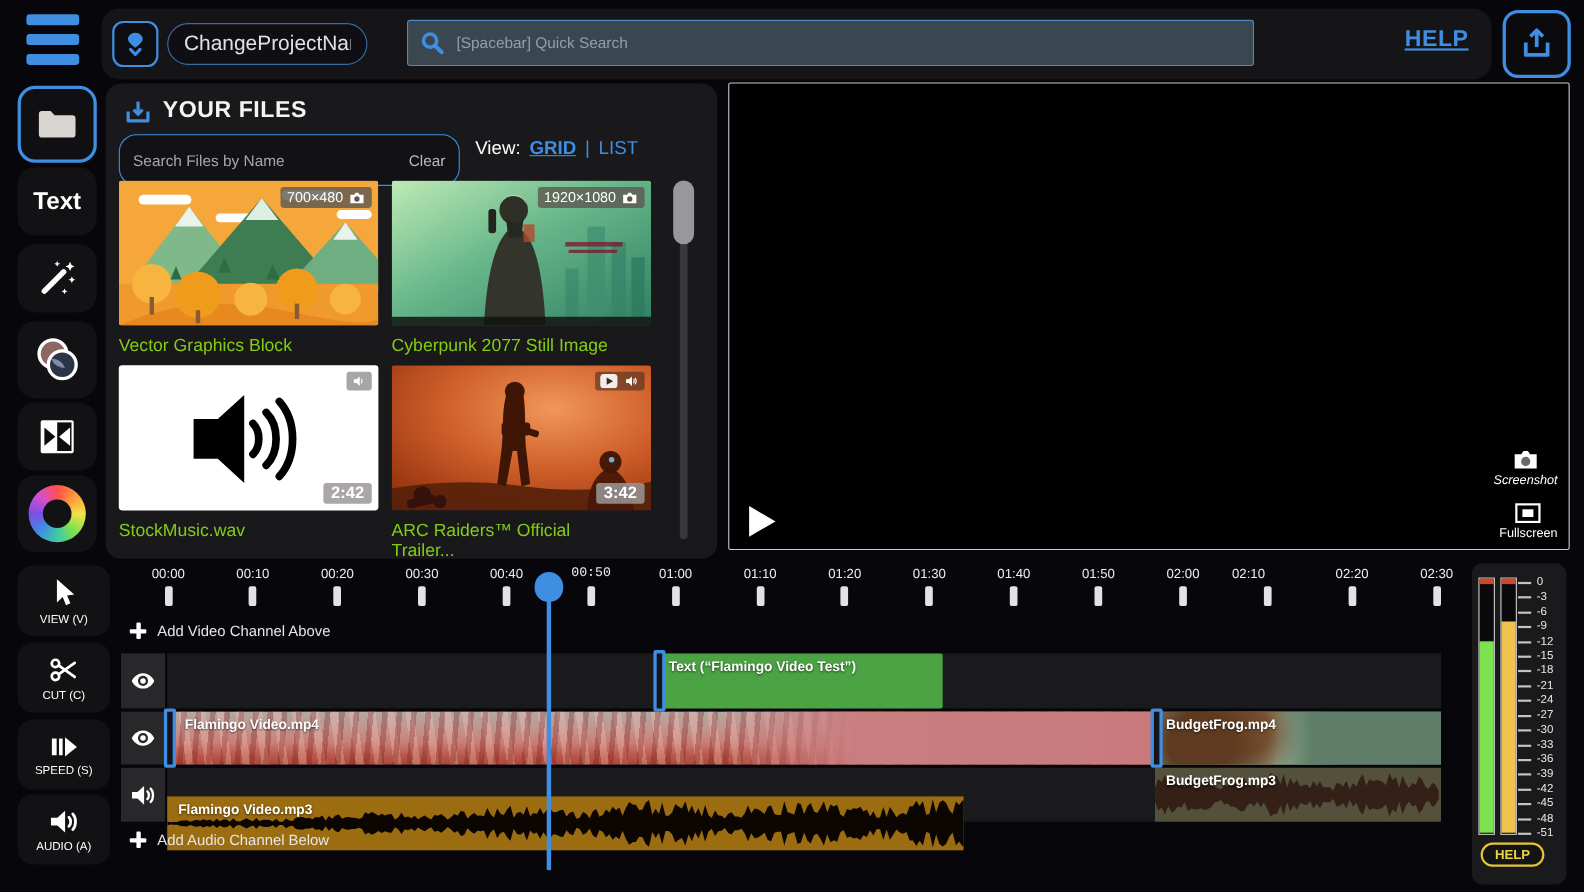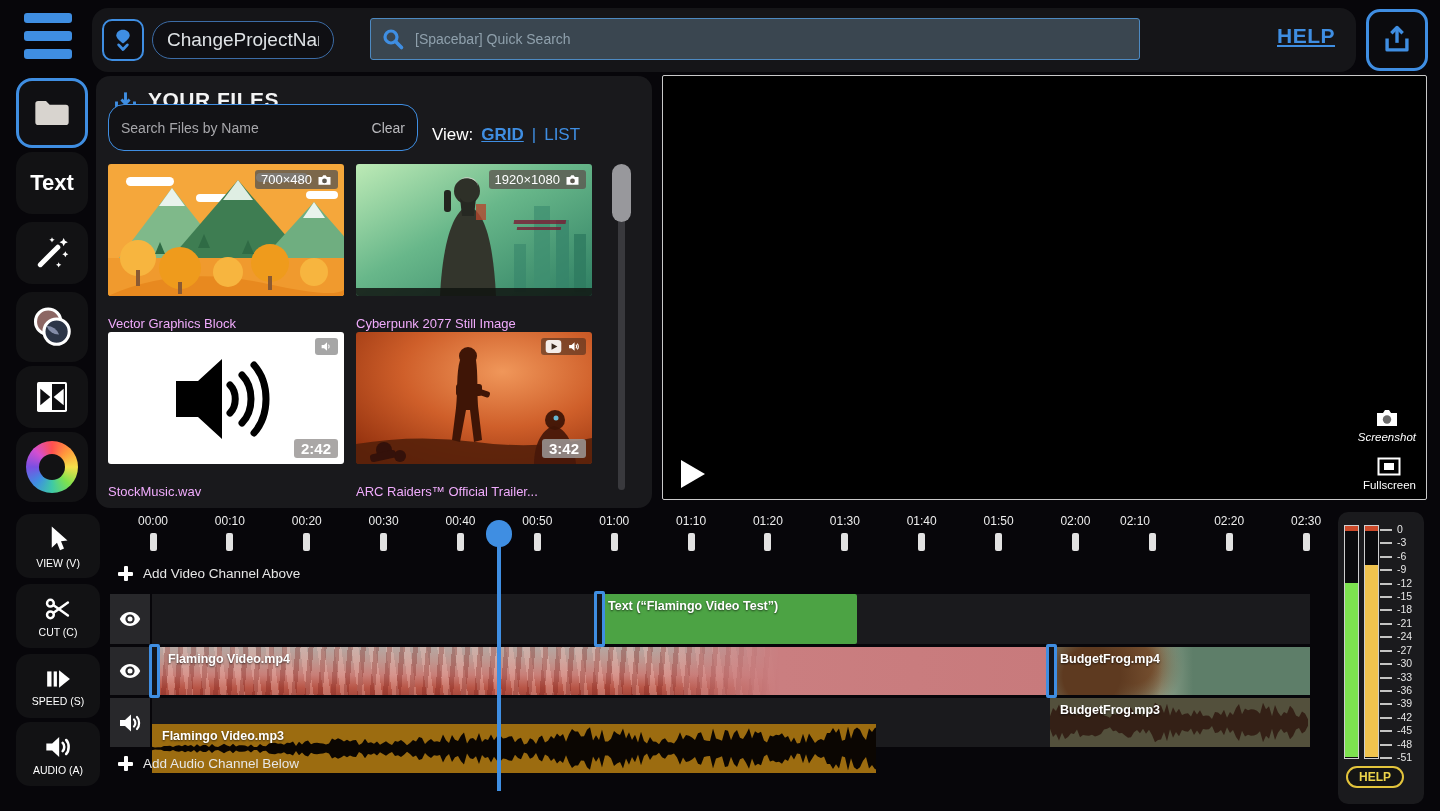--- a/index.html
+++ b/index.html
@@ -29,32 +29,32 @@
   #sb-transition { top:366px; height:62px; }
   #sb-wheel { top:432px; height:70px; }
   #color-wheel { width:52px; height:52px; border-radius:50%;
     background:conic-gradient(#ff5050,#ff9a3c,#f5e04a,#7ee24e,#3ec9a7,#3f8ee2,#7a4fe2,#d44fd0,#ff5050); position:relative; }
   #color-wheel::after { content:""; position:absolute; left:13px; top:13px; width:26px; height:26px; border-radius:50%; background:#121214; }
 
   
   #files-panel { left:96px; top:76px; width:556px; height:432px; background:#19191c; border-radius:14px; }
   #files-title { left:52px; top:12px; font-size:21px; font-weight:bold; color:#f4f4f4; letter-spacing:.5px; position:absolute; }
   #files-dl-icon { left:16px; top:13px; position:absolute; }
-  #files-search { left:12px; top:28px; width:310px; height:47px; border:1.5px solid #3f8ee2; border-radius:16px; background:#121215; display:flex; align-items:center; padding:0 12px; position:absolute;gap:20px; }
+  #files-search { left:12px; top:46px; width:310px; height:47px; border:1.5px solid #3f8ee2; border-radius:16px; background:#121215; display:flex; align-items:center; padding:0 12px; position:absolute;gap:20px; }
   #files-search input { flex:1; background:transparent; border:none; outline:none; font-size:14px; color:#cfcfd2; }
   #files-search input::placeholder { color:#a7a7ab; }
   #files-clear { font-size:14px; color:#b9b9bd; cursor:pointer; }
   #view-row { left:336px; top:49px; position:absolute; display:flex; align-items:center; gap:8px; font-size:17px; }
   #view-label { color:#fff; }
   #view-grid { color:#3f8ee2; font-weight:bold; text-decoration:underline; cursor:pointer; }
   #view-div { color:#3f8ee2; }
   #view-list { color:#3f8ee2; cursor:pointer; }
   .card { position:absolute; width:205px; cursor:pointer; }
   .thumb { width:236px; height:132px; border-radius:3px; position:relative; overflow:hidden; }
-  .fname { margin-top:20px; font-size:13px; color:#f0abfc; }
+  .fname { margin-top:10px; font-size:16px; color:#84cc16; }
   .badge { position:absolute; top:6px; right:6px; background:rgba(92,88,80,.8); border-radius:3px; color:#fff; font-size:13px; padding:2px 6px; display:flex; align-items:center; gap:5px; }
   .badge-ic { position:absolute; top:6px; right:6px; background:rgba(150,150,150,.85); border-radius:3px; padding:2px 4px; display:flex; gap:4px; align-items:center; }
   .badge-ic.two { background:rgba(60,40,30,.55); }
   .dur { position:absolute; bottom:6px; right:6px; background:rgba(155,152,150,.85); border-radius:3px; color:#fff; font-size:15px; font-weight:bold; padding:1px 7px; }
   #c1 { left:12px; top:88px; } #c2 { left:260px; top:88px; }
   #c3 { left:12px; top:256px; } #c4 { left:260px; top:256px; }
   #thumb-audio { background:#fff; display:flex; align-items:center; justify-content:center; }
   #files-groove { left:522px; top:90px; width:7px; height:324px; background:#39393d; border-radius:4px; position:absolute; }
   #files-thumbbar { left:516px; top:88px; width:19px; height:58px; background:#98989c; border-radius:10px; position:absolute; cursor:pointer; }
 
@@ -407,21 +407,21 @@
     <div class="ruler-label" style="left: 123px;">00:00</div>
     <div class="ruler-tick" style="left: 149.5px;"></div>
     <div class="ruler-label" style="left: 199.87px;">00:10</div>
     <div class="ruler-tick" style="left: 226.37px;"></div>
     <div class="ruler-label" style="left: 276.74px;">00:20</div>
     <div class="ruler-tick" style="left: 303.24px;"></div>
     <div class="ruler-label" style="left: 353.61px;">00:30</div>
     <div class="ruler-tick" style="left: 380.11px;"></div>
     <div class="ruler-label" style="left: 430.48px;">00:40</div>
     <div class="ruler-tick" style="left: 456.98px;"></div>
-    <div class="ruler-label" style="left: 507.35px;">00:50</div>
+    <div class="ruler-label" style="left: 507.35px; font-family: Liberation Mono, monospace;">00:50</div>
     <div class="ruler-tick" style="left: 533.85px;"></div>
     <div class="ruler-label" style="left: 584.22px;">01:00</div>
     <div class="ruler-tick" style="left: 610.72px;"></div>
     <div class="ruler-label" style="left: 661.09px;">01:10</div>
     <div class="ruler-tick" style="left: 687.59px;"></div>
     <div class="ruler-label" style="left: 737.96px;">01:20</div>
     <div class="ruler-tick" style="left: 764.46px;"></div>
     <div class="ruler-label" style="left: 814.83px;">01:30</div>
     <div class="ruler-tick" style="left: 841.33px;"></div>
     <div class="ruler-label" style="left: 891.7px;">01:40</div>

